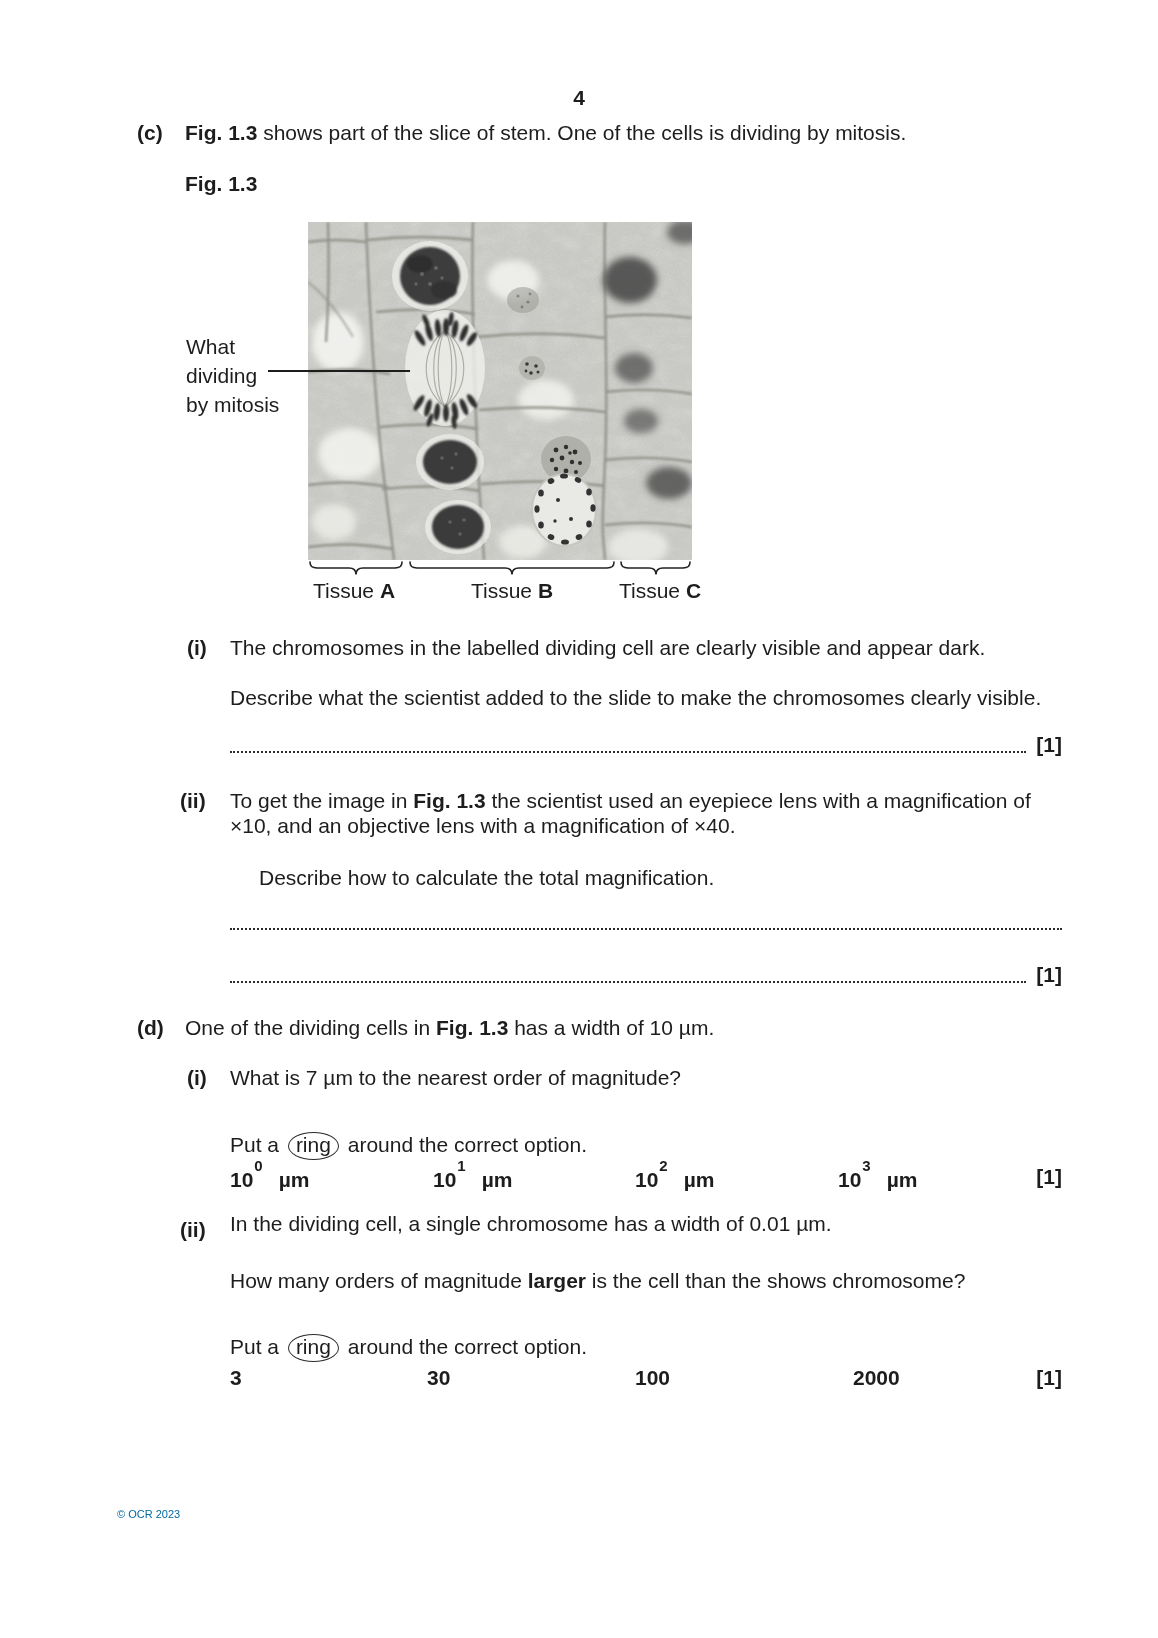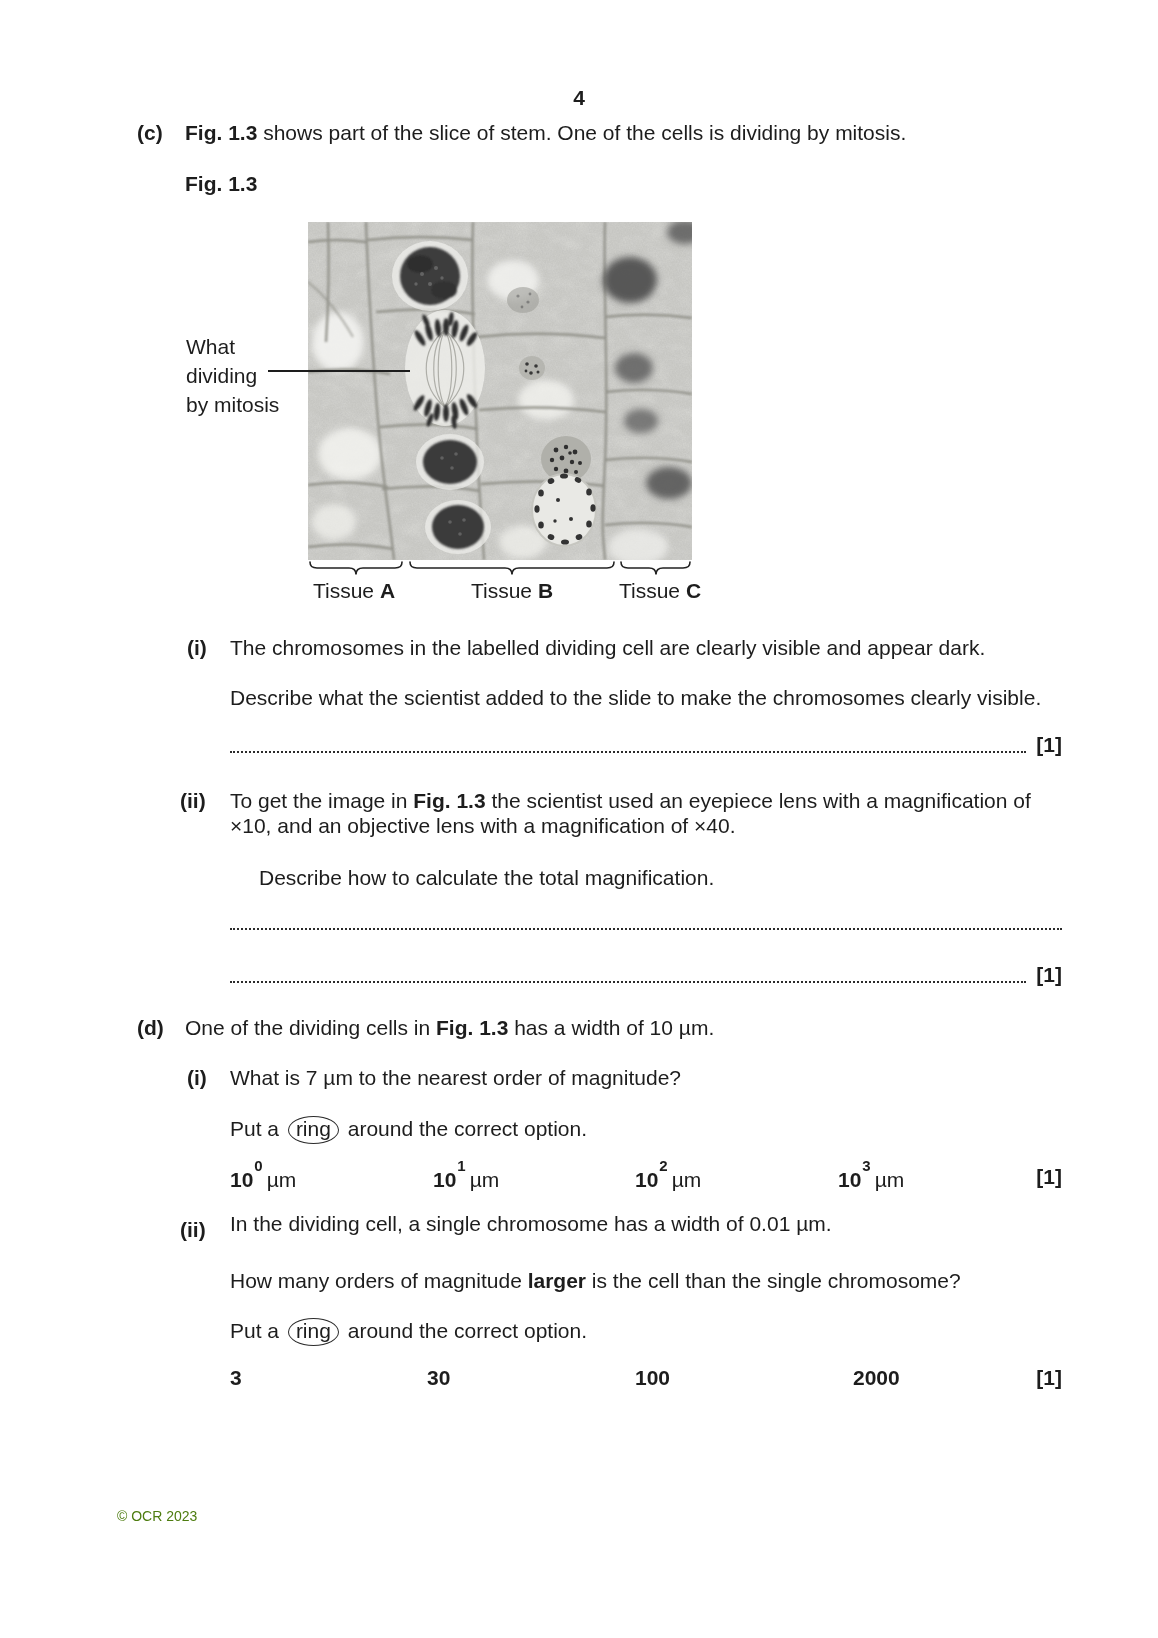--- a/index.html
+++ b/index.html
@@ -11,27 +11,27 @@
   .abs{position:absolute;white-space:nowrap;}
   .b, .bold{font-weight:700;}
   .qlabel{font-weight:700;}
   .pagenum{left:0;width:1158px;text-align:center;font-weight:700;}
   .annotation{line-height:29px;}
   .pointer{position:absolute;height:2px;background:#1d1d1d;z-index:3;}
   .tlabel{position:absolute;top:579px;width:140px;text-align:center;white-space:nowrap;}
   .ansline{position:absolute;left:230px;width:832px;height:28px;display:flex;align-items:flex-end;}
   .dots{flex:1;border-bottom:2.8px dotted #2b2b2b;margin-bottom:3px;height:0;}
   .marks{font-weight:700;margin-left:10px;line-height:22px;}
-  .ring{display:inline-block;border:1.6px solid #2b2b2b;border-radius:50%;padding:0 7px 2px 7px;margin:0 3px;}
+  .ring{display:inline-block;border:1.6px solid #2b2b2b;border-radius:50%;padding:0 7px 2px 7px;margin:16px 3px;}
   .optrow{position:absolute;left:230px;width:832px;height:32px;}
   .opt{position:absolute;top:0;font-weight:700;white-space:nowrap;}
   .opt sup{font-size:15px;font-weight:700;position:relative;top:-8px;margin-left:1px;}
-  .opt .unit{font-weight:400;margin-left:4px;}
+  .opt .unit{font-weight:700;margin-left:16px;}
   .optmarks{position:absolute;right:0;top:0;font-weight:700;}
-  .footer{font-size:14px;color:#4d7c0f;}
+  .footer{font-size:11px;color:#0369a1;}
   svg{display:block;}
 </style>
 </head>
 <body>
 
 <div class="page">
 
   <div class="abs pagenum" style="top:86px;">4</div>
 
   <span class="abs qlabel" style="left:137px;top:121px;">(c)</span>
@@ -277,21 +277,21 @@
   <div class="optrow" style="top:1165px;">
     <span class="opt" style="left:0;"><span>10</span><sup>0</sup><span class="unit">µm</span></span>
     <span class="opt" style="left:203px;"><span>10</span><sup>1</sup><span class="unit">µm</span></span>
     <span class="opt" style="left:405px;"><span>10</span><sup>2</sup><span class="unit">µm</span></span>
     <span class="opt" style="left:608px;"><span>10</span><sup>3</sup><span class="unit">µm</span></span>
     <span class="optmarks">[1]</span>
   </div>
 
   <span class="abs qlabel" style="left:180px;top:1218px;">(ii)</span>
   <span class="abs" style="left:230px;top:1212px;">In the dividing cell, a single chromosome has a width of 0.01 µm.</span>
-  <span class="abs" style="left:230px;top:1269px;"><span>How many orders of magnitude </span><span class="b">larger</span><span> is the cell than the single chromosome?</span></span>
+  <span class="abs" style="left:230px;top:1269px;"><span>How many orders of magnitude </span><span class="b">larger</span><span> is the cell than the shows chromosome?</span></span>
   <span class="abs" style="left:230px;top:1318px;">
     <span>Put a </span><span class="ring">ring</span><span> around the correct option.</span>
   </span>
   <div class="optrow" style="top:1366px;">
     <span class="opt" style="left:0;">3</span>
     <span class="opt" style="left:197px;">30</span>
     <span class="opt" style="left:405px;">100</span>
     <span class="opt" style="left:623px;">2000</span>
     <span class="optmarks">[1]</span>
   </div>

